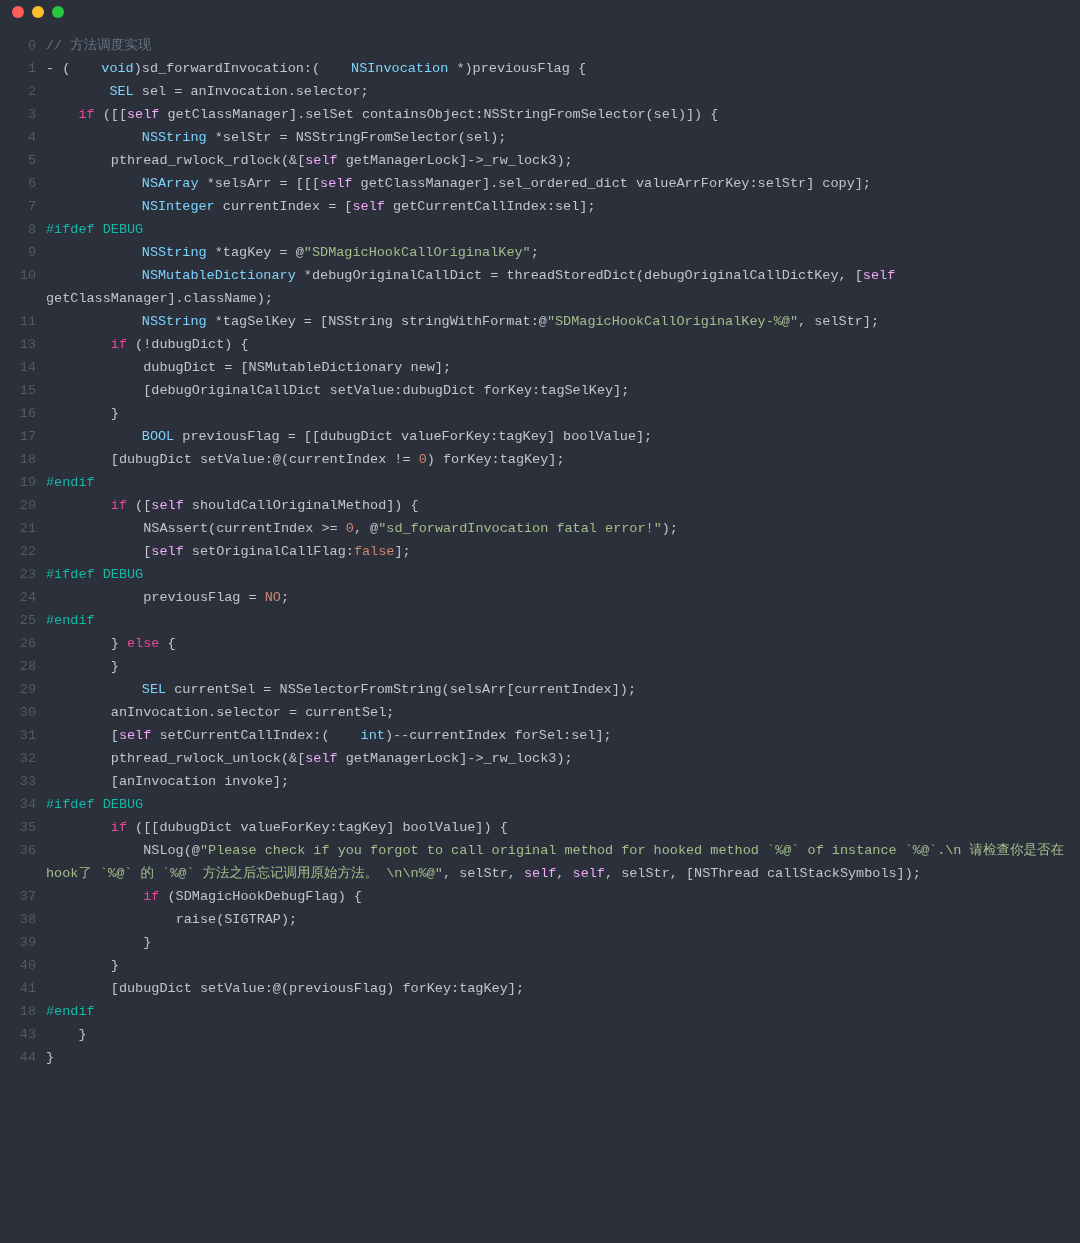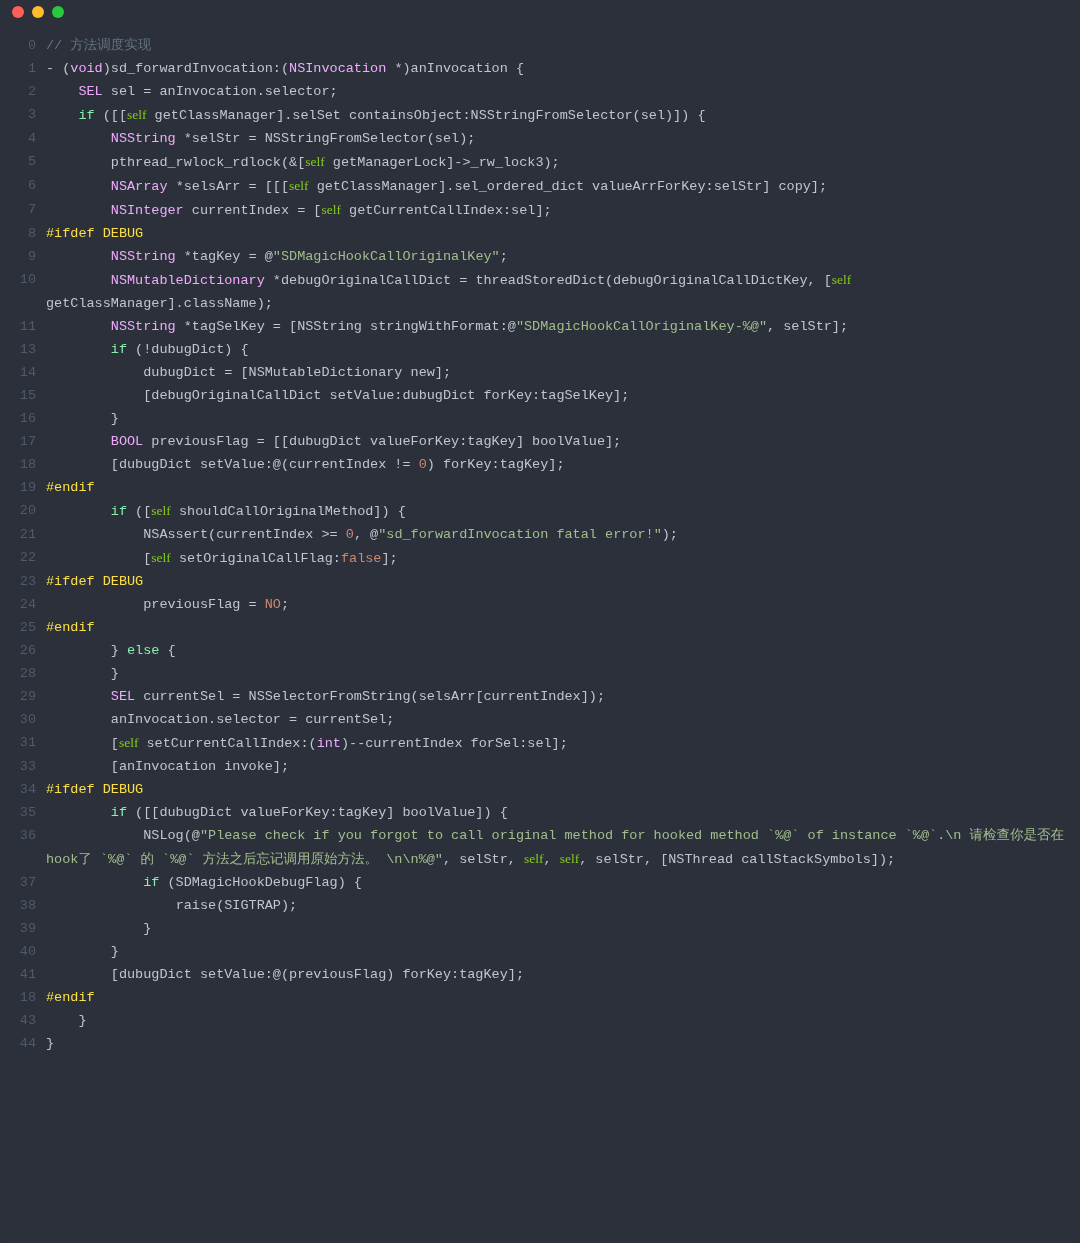--- a/index.html
+++ b/index.html
@@ -8,47 +8,47 @@
   .titlebar { height: 24px; display: flex; align-items: center; padding-left: 12px; gap: 8px; }
   .tb-dot { width: 12px; height: 12px; border-radius: 50%; }
   .tb-red { background: #ff5f56; }
   .tb-yellow { background: #ffbd2e; }
   .tb-green { background: #27c93f; }
   .code-area { padding: 10px 14px 14px 8px; }
   .line { display: flex; align-items: flex-start; min-height: 23px; line-height: 23px; }
   .gutter { width: 28px; text-align: right; color: #4f5b66; flex-shrink: 0; margin-right: 10px; user-select: none; }
   .code { white-space: pre-wrap; word-break: break-word; flex: 1; color: #c0c5ce; }
   .cmt { color: #65737e; }
-  .kw  { color: #86efac; }
-  .typ { color: #f0abfc; }
+  .kw  { color: #ec4899; }
+  .typ { color: #7dd3fc; margin-left: 31px; }
   .str { color: #a3be8c; }
   .num { color: #d08770; }
   .con { color: #d08770; }
-  .self{ color: #84cc16; font-family: Liberation Serif, serif; }
+  .self{ color: #f0abfc; }
   .fn  { color: #c0c5ce; }
   .op  { color: #c0c5ce; }
-  .pre { color: #fde047; }
+  .pre { color: #14b8a6; }
 </style>
 </head>
 <body>
 
 <div class="window">
   <div class="titlebar">
     <div class="tb-dot tb-red"></div>
     <div class="tb-dot tb-yellow"></div>
     <div class="tb-dot tb-green"></div>
   </div>
   <div class="code-area" id="code-area">
       <div class="line">
         <div class="gutter">0</div>
         <div class="code"><span class="cmt">// 方法调度实现</span></div>
       </div>
       <div class="line">
         <div class="gutter">1</div>
-        <div class="code"><span class="op">- (</span><span class="typ">void</span><span class="op">)sd_forwardInvocation:(</span><span class="typ">NSInvocation</span><span class="op"> *)anInvocation {</span></div>
+        <div class="code"><span class="op">- (</span><span class="typ">void</span><span class="op">)sd_forwardInvocation:(</span><span class="typ">NSInvocation</span><span class="op"> *)previousFlag {</span></div>
       </div>
       <div class="line">
         <div class="gutter">2</div>
         <div class="code"><span class="op">    </span><span class="typ">SEL</span><span class="op"> sel = anInvocation.selector;</span></div>
       </div>
       <div class="line">
         <div class="gutter">3</div>
         <div class="code"><span class="op">    </span><span class="kw">if</span><span class="op"> ([[</span><span class="self">self</span><span class="op"> getClassManager].selSet containsObject:NSStringFromSelector(sel)]) {</span></div>
       </div>
       <div class="line">
@@ -147,20 +147,24 @@
         <div class="gutter">29</div>
         <div class="code"><span class="op">        </span><span class="typ">SEL</span><span class="op"> currentSel = NSSelectorFromString(selsArr[currentIndex]);</span></div>
       </div>
       <div class="line">
         <div class="gutter">30</div>
         <div class="code"><span class="op">        anInvocation.selector = currentSel;</span></div>
       </div>
       <div class="line">
         <div class="gutter">31</div>
         <div class="code"><span class="op">        [</span><span class="self">self</span><span class="op"> setCurrentCallIndex:(</span><span class="typ">int</span><span class="op">)--currentIndex forSel:sel];</span></div>
+      </div>
+      <div class="line">
+        <div class="gutter">32</div>
+        <div class="code"><span class="op">        pthread_rwlock_unlock(&amp;[</span><span class="self">self</span><span class="op"> getManagerLock]-&gt;_rw_lock3);</span></div>
       </div>
       <div class="line">
         <div class="gutter">33</div>
         <div class="code"><span class="op">        [anInvocation invoke];</span></div>
       </div>
       <div class="line">
         <div class="gutter">34</div>
         <div class="code"><span class="pre">#ifdef DEBUG</span></div>
       </div>
       <div class="line">

